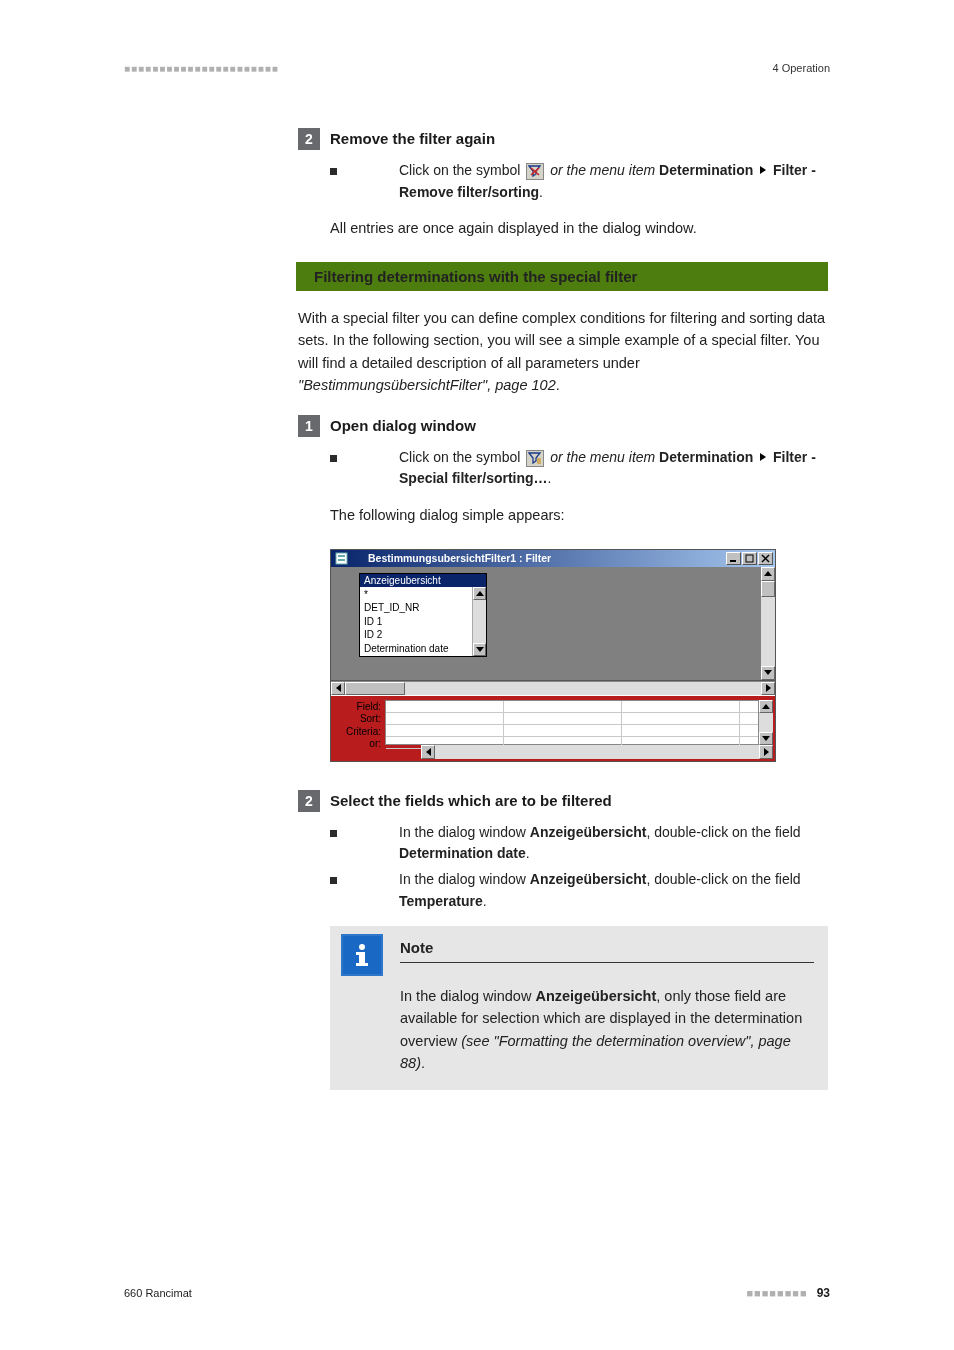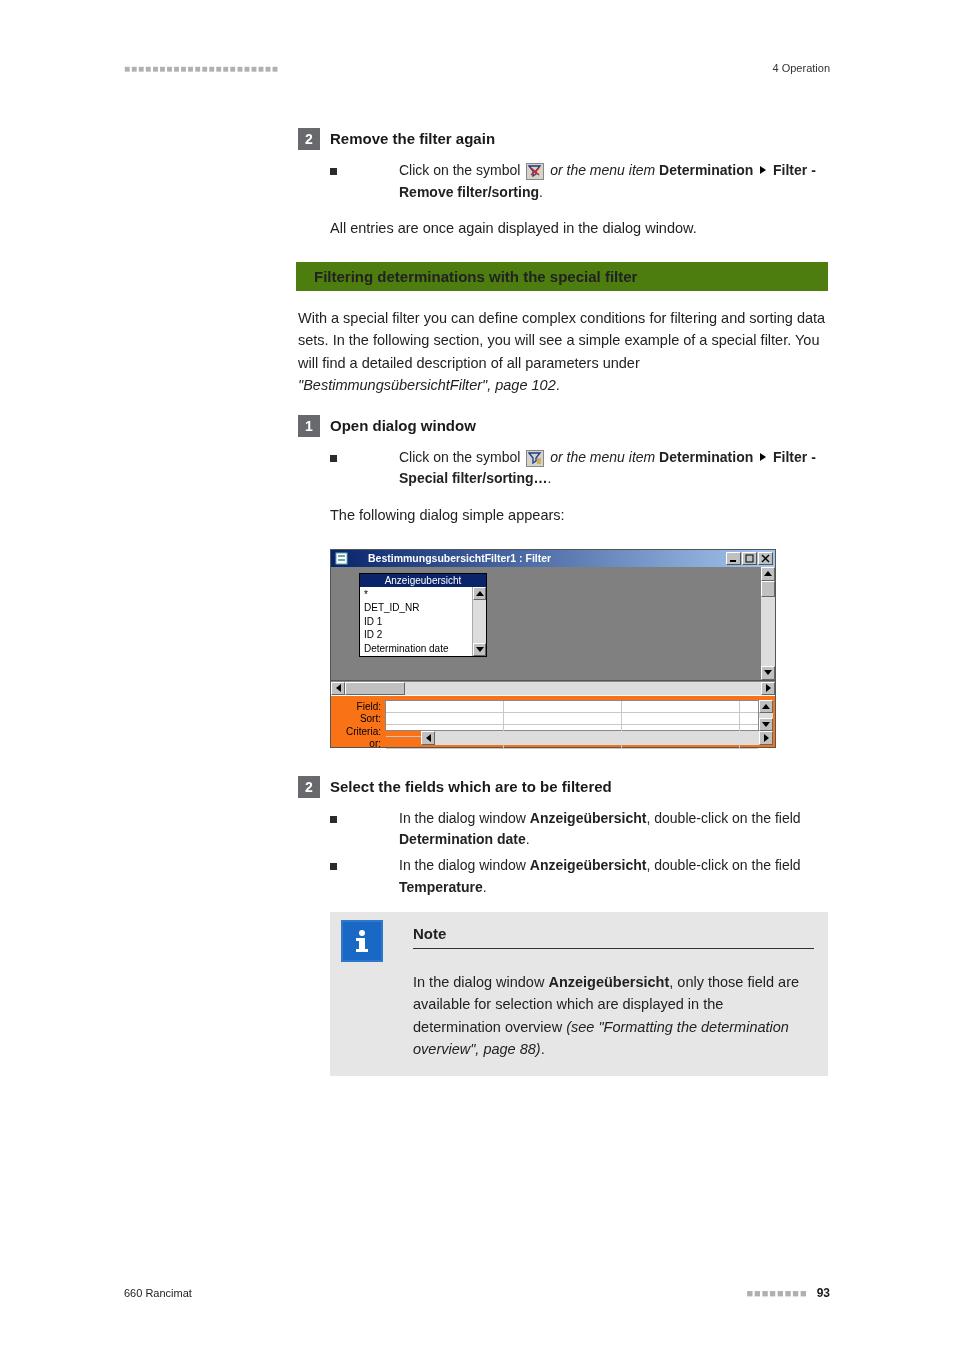--- a/index.html
+++ b/index.html
@@ -165,21 +165,20 @@
     top: 6px;
     width: 128px;
     border: 1px solid #000;
     background: #fff;
   }
   .anzeige-head {
     background: #0a246a;
     color: #fff;
     font-size: 10px;
     padding: 1px 4px;
-    text-align: center;
   }
   .anzeige-body {
     display: flex;
   }
   .anzeige-list {
     flex: 1;
     padding: 1px 4px;
     line-height: 1.35;
   }
   .anzeige-list div { white-space: nowrap; }
@@ -213,22 +212,22 @@
   .h-scroll {
     height: 14px;
     background: #ddd;
     display: flex;
     border-top: 1px solid #888;
   }
   .h-scroll .arrow { width: 14px; background:#c0c0c0; border:1px solid #fff; border-right-color:#666; border-bottom-color:#666; display:flex;align-items:center;justify-content:center; }
   .h-scroll .track { flex: 1; }
   .h-scroll .thumb { width: 60px; background:#c0c0c0; border:1px solid #fff; border-right-color:#666; border-bottom-color:#666; }
   .lower-pane {
-    background: #f97316;
-    height: 52px;
+    background: #b91c1c;
+    height: 66px;
     position: relative;
     border-top: 1px solid #fff;
   }
   .grid-area {
     position: absolute;
     left: 10px; right: 2px; top: 4px; bottom: 2px;
     display: flex;
   }
   .grid-labels {
     width: 44px;
@@ -537,21 +536,21 @@
         </div>
       </div>
       <div class="bullet">
         <div class="bullet-mark"></div>
         <div class="bullet-text">
           <span>In the dialog window </span><b>Anzeigeübersicht</b><span>, double-click on the field </span><b>Temperature</b>.
         </div>
       </div>
     </div>
 
-    <div class="note-box" style="margin-left:32px;gap:13px;">
+    <div class="note-box" style="margin-left:32px;">
       <div class="note-icon-col">
         <div class="note-icon">
           <svg width="28" height="28" viewBox="0 0 28 28">
             <circle cx="14" cy="6" r="3" fill="#fff"></circle>
             <rect x="11" y="11" width="6" height="13" fill="#fff"></rect>
             <rect x="8" y="11" width="6" height="3" fill="#fff"></rect>
             <rect x="8" y="22" width="12" height="3" fill="#fff"></rect>
           </svg>
         </div>
       </div>

